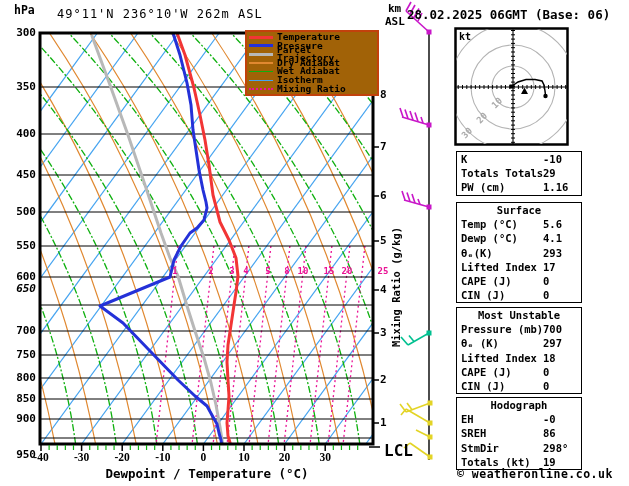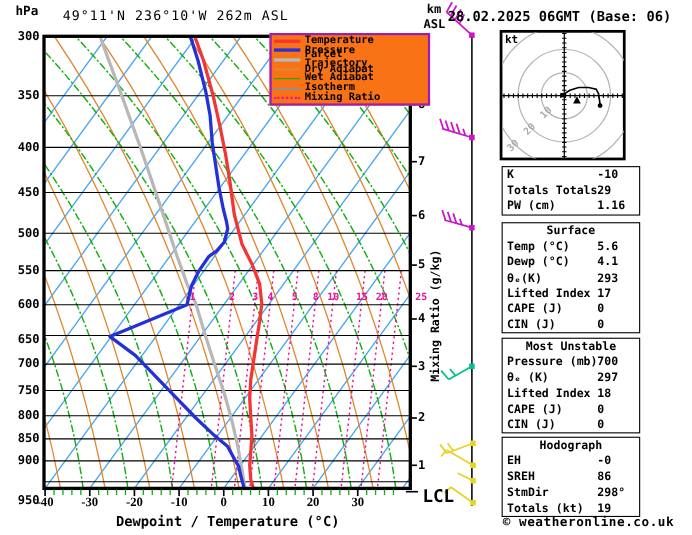--- a/index.html
+++ b/index.html
@@ -16,22 +16,22 @@
   .lcl{left:384px;top:441px;font-size:16px;font-weight:700;}
   .ktlbl{left:459px;top:31px;font-size:10px;font-weight:700;}
   .footer{left:457px;top:467px;font-size:11.5px;font-weight:700;letter-spacing:0.5px;}
   .ytick{position:absolute;left:6px;width:30px;text-align:right;font-size:11px;font-weight:700;}
   .xtick{position:absolute;top:451px;width:40px;text-align:center;font-size:11.5px;font-weight:700;font-family:Liberation Serif, serif;}
   .kmtick{position:absolute;left:380px;font-size:11px;font-weight:700;}
   .mixtick{position:absolute;top:266px;width:18px;margin-left:-9px;text-align:center;
            font-size:9px;font-weight:700;color:#ea1395;}
   .ringlbl{position:absolute;transform:translate(-50%,-50%) rotate(-45deg);
            font-size:9px;font-weight:700;color:#aaa;}
-  #legend{position:absolute;left:245px;top:30px;width:124px;border:2px solid #a21caf;background:#f97316;
-          padding:1px 16px 1px 2px;z-index:5;}
+  #legend{position:absolute;left:245px;top:30px;width:124px;border:2px solid #c2410c;background:#a16207;
+          padding:1px 4px 1px 2px;z-index:5;}
   .litem{display:flex;align-items:center;height:8.6px;}
   .lsample{width:24px;flex:0 0 24px;margin-right:4px;}
   .llabel{font-size:9.5px;font-weight:700;line-height:8.6px;}
   .tbox{position:absolute;left:456px;width:124px;border:1.5px solid #000;background:#fff;}
   .thead{text-align:center;font-size:10.5px;font-weight:700;line-height:14.2px;}
   .trow{position:relative;font-size:10.5px;font-weight:700;line-height:14.2px;height:14.2px;}
   .tlabel{position:absolute;left:4px;}
   .tval{position:absolute;left:86px;}
   svg{position:absolute;left:0;top:0;}
 </style>
@@ -423,21 +423,21 @@
       </div>
     </div>
   <div id="labels-root">
       <div class="ytick" style="top: 26px;">300</div>
       <div class="ytick" style="top: 80px;">350</div>
       <div class="ytick" style="top: 127px;">400</div>
       <div class="ytick" style="top: 168px;">450</div>
       <div class="ytick" style="top: 205px;">500</div>
       <div class="ytick" style="top: 239px;">550</div>
       <div class="ytick" style="top: 270px;">600</div>
-      <div class="ytick" style="top: 302px;">650</div>
+      <div class="ytick" style="top: 282px; font-style: italic;">650</div>
       <div class="ytick" style="top: 324px;">700</div>
       <div class="ytick" style="top: 348px;">750</div>
       <div class="ytick" style="top: 371px;">800</div>
       <div class="ytick" style="top: 392px;">850</div>
       <div class="ytick" style="top: 412px;">900</div>
       <div class="ytick" style="top: 412px; margin-top: 36px;">950</div>
       <div class="xtick" style="left: 21px;">-40</div>
       <div class="xtick" style="left: 61.6px;">-30</div>
       <div class="xtick" style="left: 102.2px;">-20</div>
       <div class="xtick" style="left: 142.8px;">-10</div>

